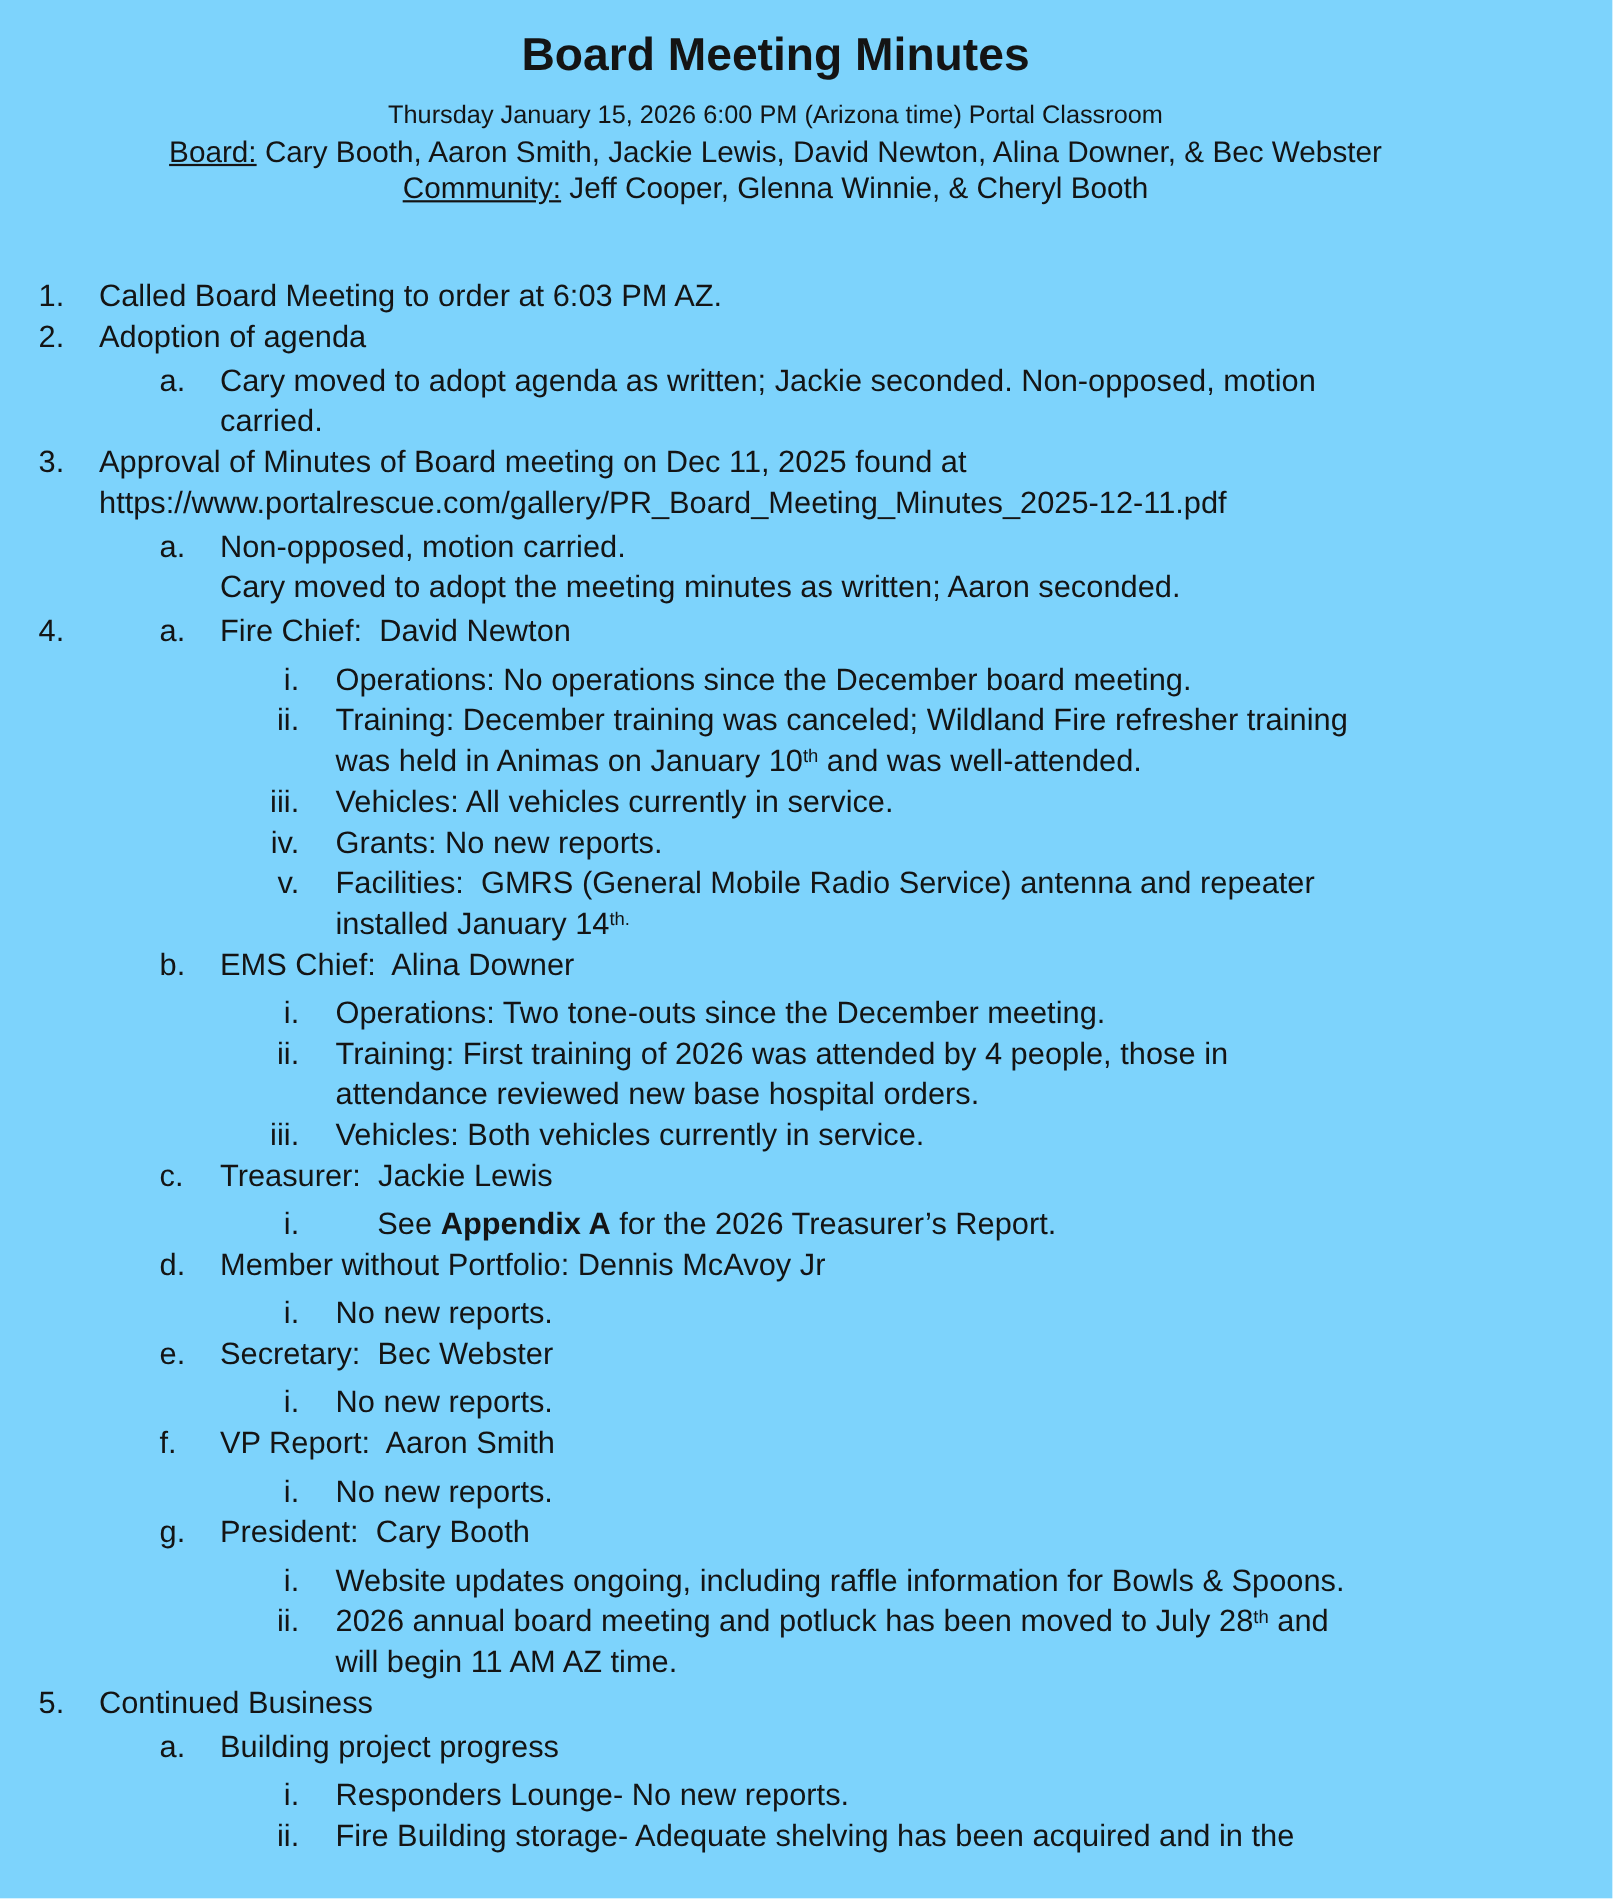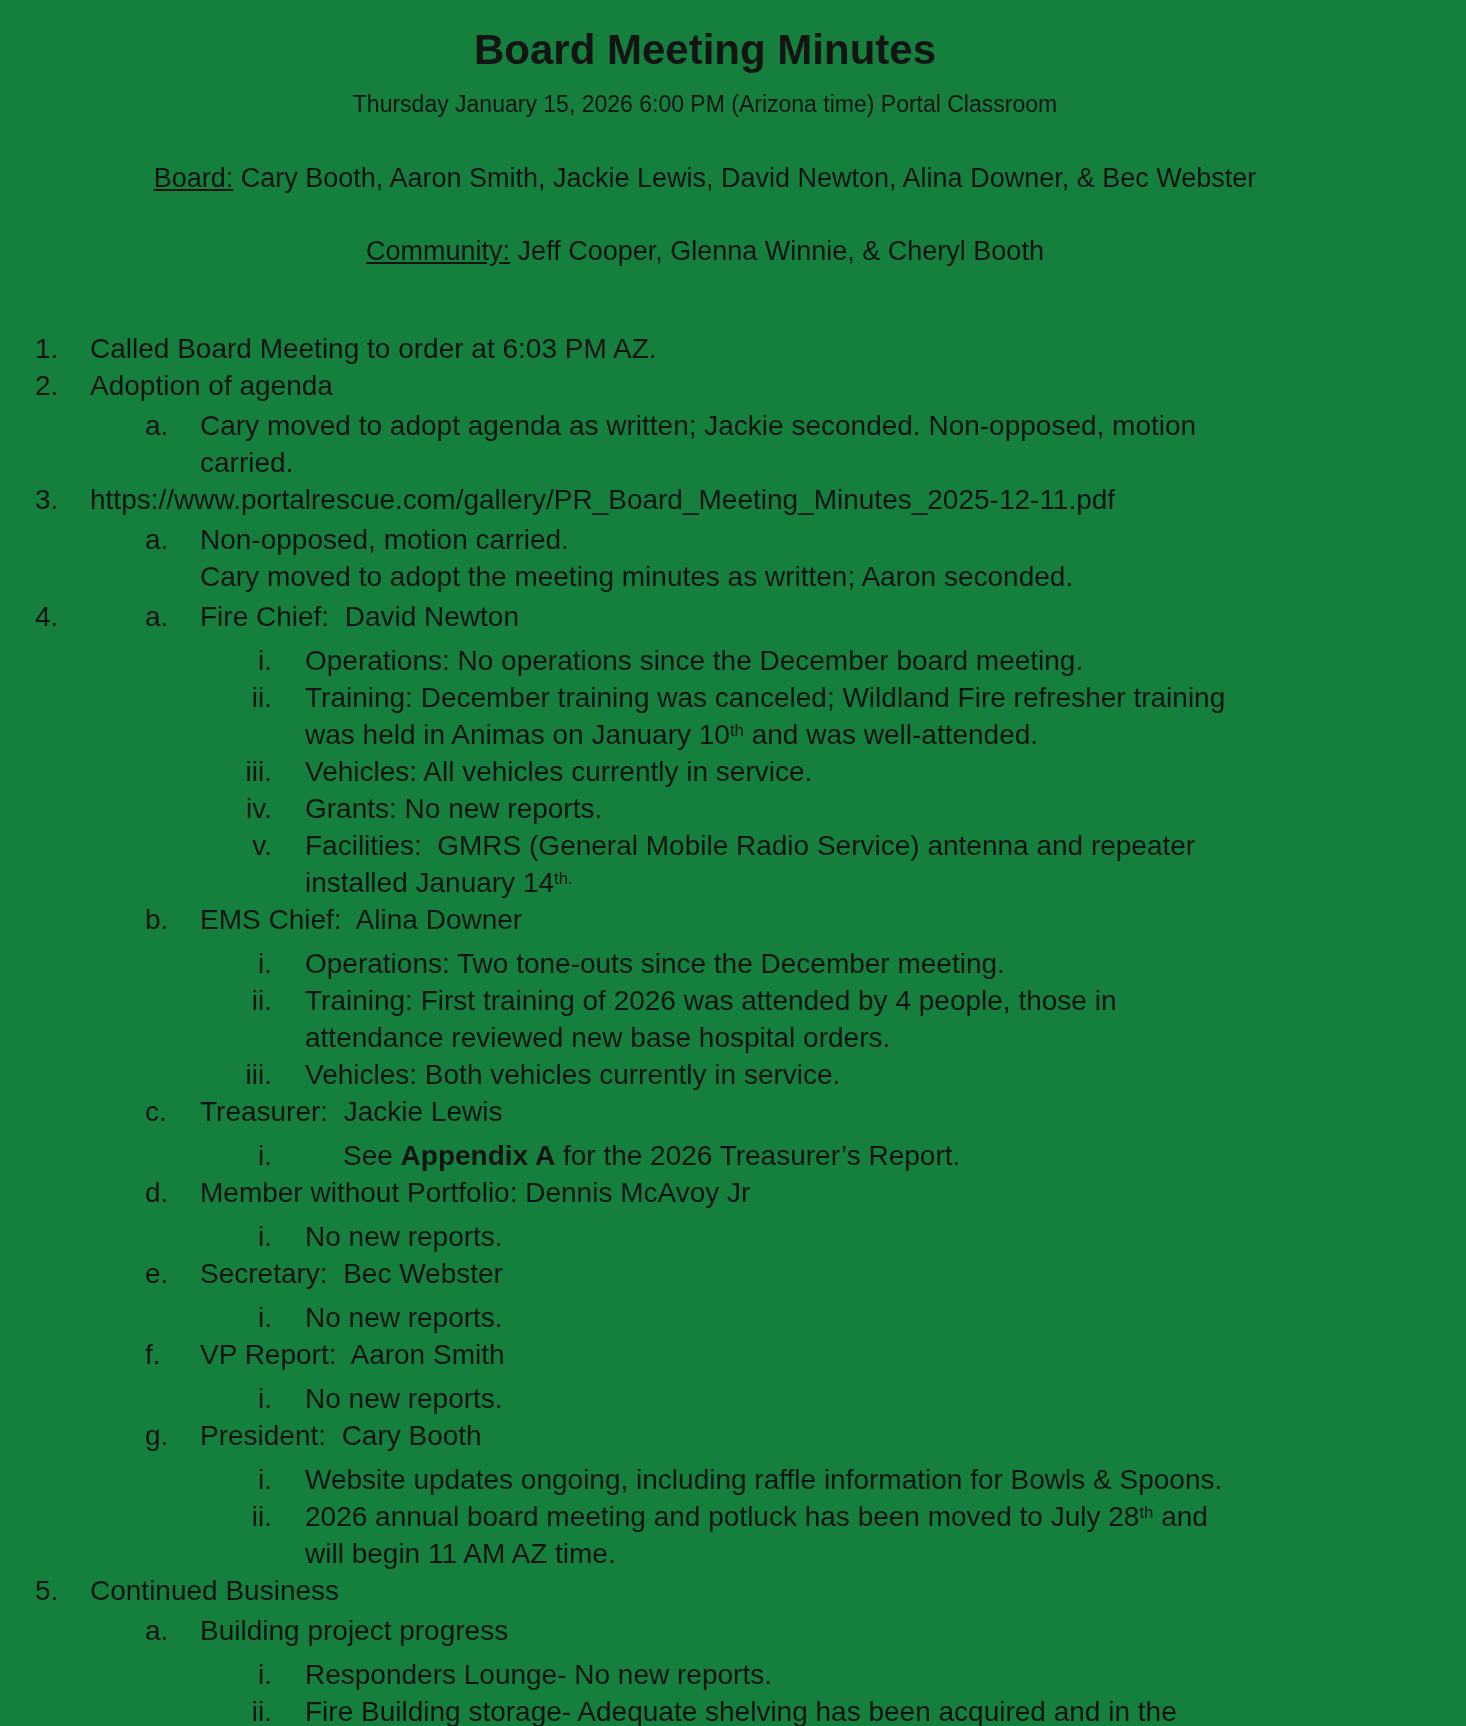--- a/index.html
+++ b/index.html
@@ -1,20 +1,20 @@
 <!DOCTYPE html>
 <html><head>
 <meta charset="utf-8">
 <style>
   html, body { margin: 0; padding: 0; background: #ffffff; }
   .page {
     position: relative;
     width: 1466px;
     height: 1726px;
-    background: #15803d;
+    background: #7dd3fc;
     overflow: hidden;
     font-family: "Liberation Sans", "DejaVu Sans", sans-serif;
     color: #141414;
     filter: blur(0.3px);
   }
   
   .header { width: 1410px; margin: 0 auto 0 0; padding-top: 26px; text-align: center; }
   .doc-title {
     font-size: 42px;
     font-weight: bold;
@@ -22,21 +22,20 @@
     margin: 0;
   }
   .doc-subtitle {
     font-size: 23px;
     line-height: 36px;
     margin-top: 12px;
   }
   .attendees {
     font-size: 27px;
     line-height: 33px;
-    margin-top: 40px;
   }
   .attendees .label { text-decoration: underline; }
   
   .agenda { margin-top: 62px; }
   ul.lvl1, ul.lvl2, ul.lvl3 { list-style: none; margin: 0; padding: 0; }
   li.item { position: relative; }
   .line { font-size: 28px; line-height: 37px; white-space: pre-wrap; }
   .num {
     position: absolute;
     top: 0;
@@ -92,20 +91,21 @@
               <div class="txt">
                 <div class="line"><span class="tx">Cary moved to adopt agenda as written; Jackie seconded. Non-opposed, motion</span></div>
                 <div class="line"><span class="tx">carried.</span></div>
               </div>
             </li>
           </ul>
         </li>
         <li class="item lvl1">
           <span class="num">3.</span>
           <div class="txt">
+            <div class="line"><span class="tx">Approval of Minutes of Board meeting on Dec 11, 2025 found at</span></div>
             <div class="line"><span class="tx">https://www.portalrescue.com/gallery/PR_Board_Meeting_Minutes_2025-12-11.pdf</span></div>
           </div>
           <ul class="lvl2">
             <li class="item lvl2">
               <span class="num">a.</span>
               <div class="txt">
                 <div class="line"><span class="tx">Non-opposed, motion carried.</span></div>
                 <div class="line"><span class="tx">Cary moved to adopt the meeting minutes as written; Aaron seconded.</span></div>
               </div>
             </li>

